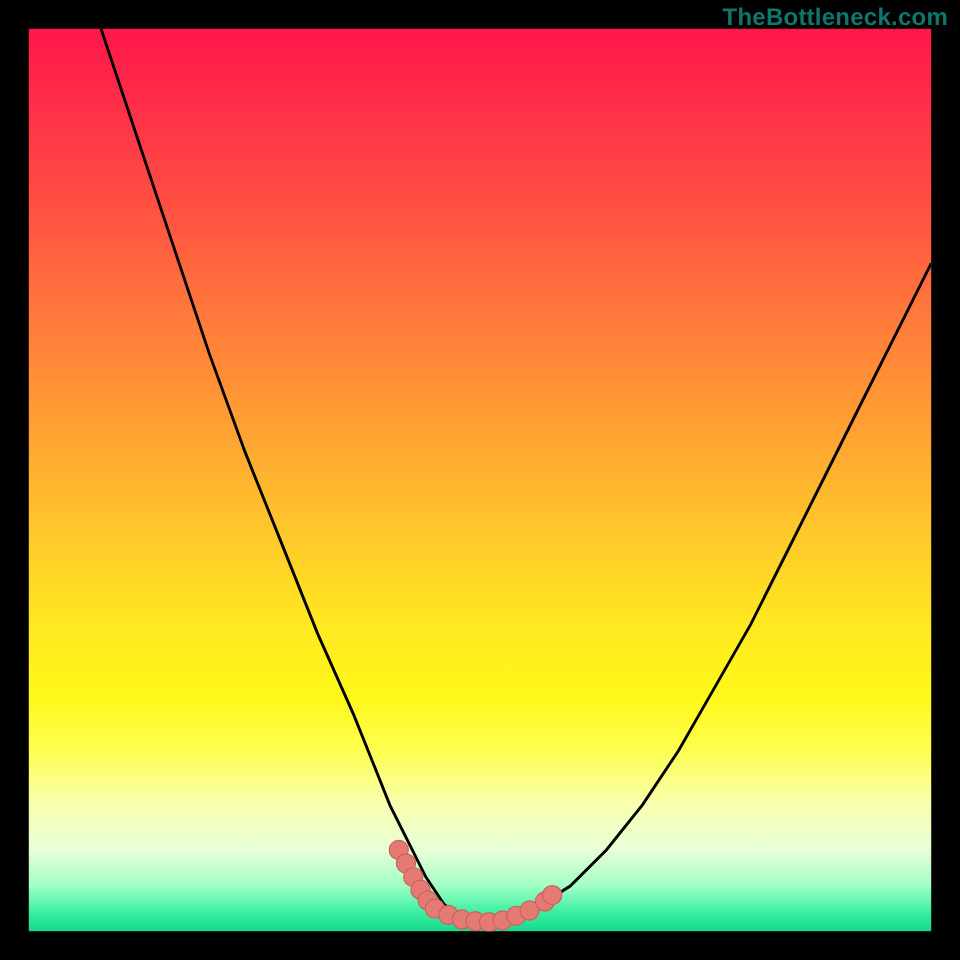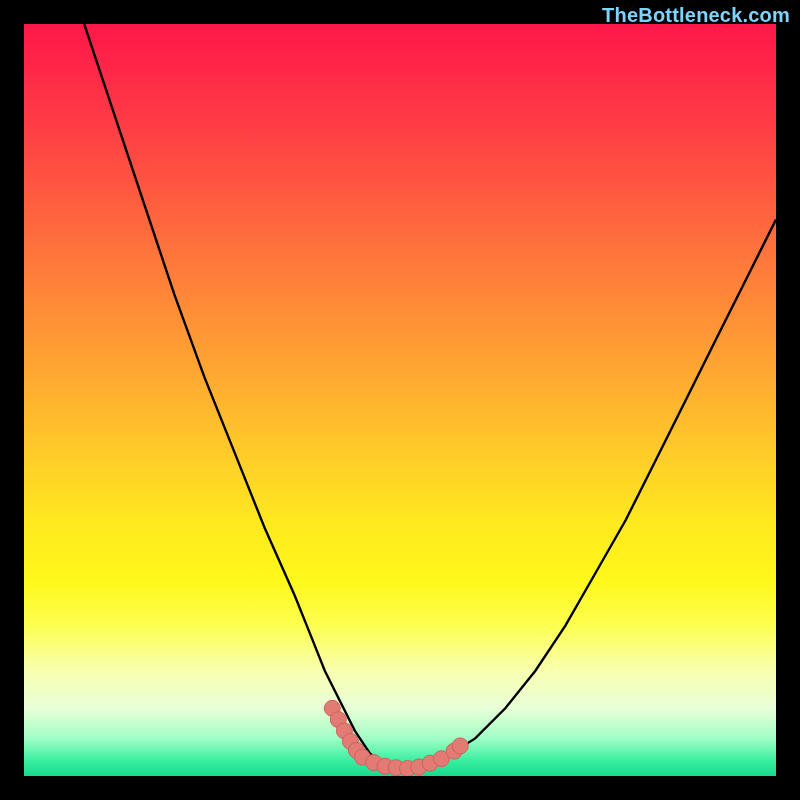--- a/index.html
+++ b/index.html
@@ -32,21 +32,21 @@
       #e8ffd8 91%,
       #a0ffc4 95%,
       #38eea0 98%,
       #18d98e 100%
     );
   }
   .watermark {
     position: absolute;
     top: 4px;
     right: 10px;
-    color: #7dd3fc;
+    color: #0f766e;
     font-size: 20px;
     font-weight: 600;
     letter-spacing: 0.2px;
     z-index: 5;
   }
   svg.plot {
     position: absolute;
     left: 0;
     top: 0;
     width: 752px;

